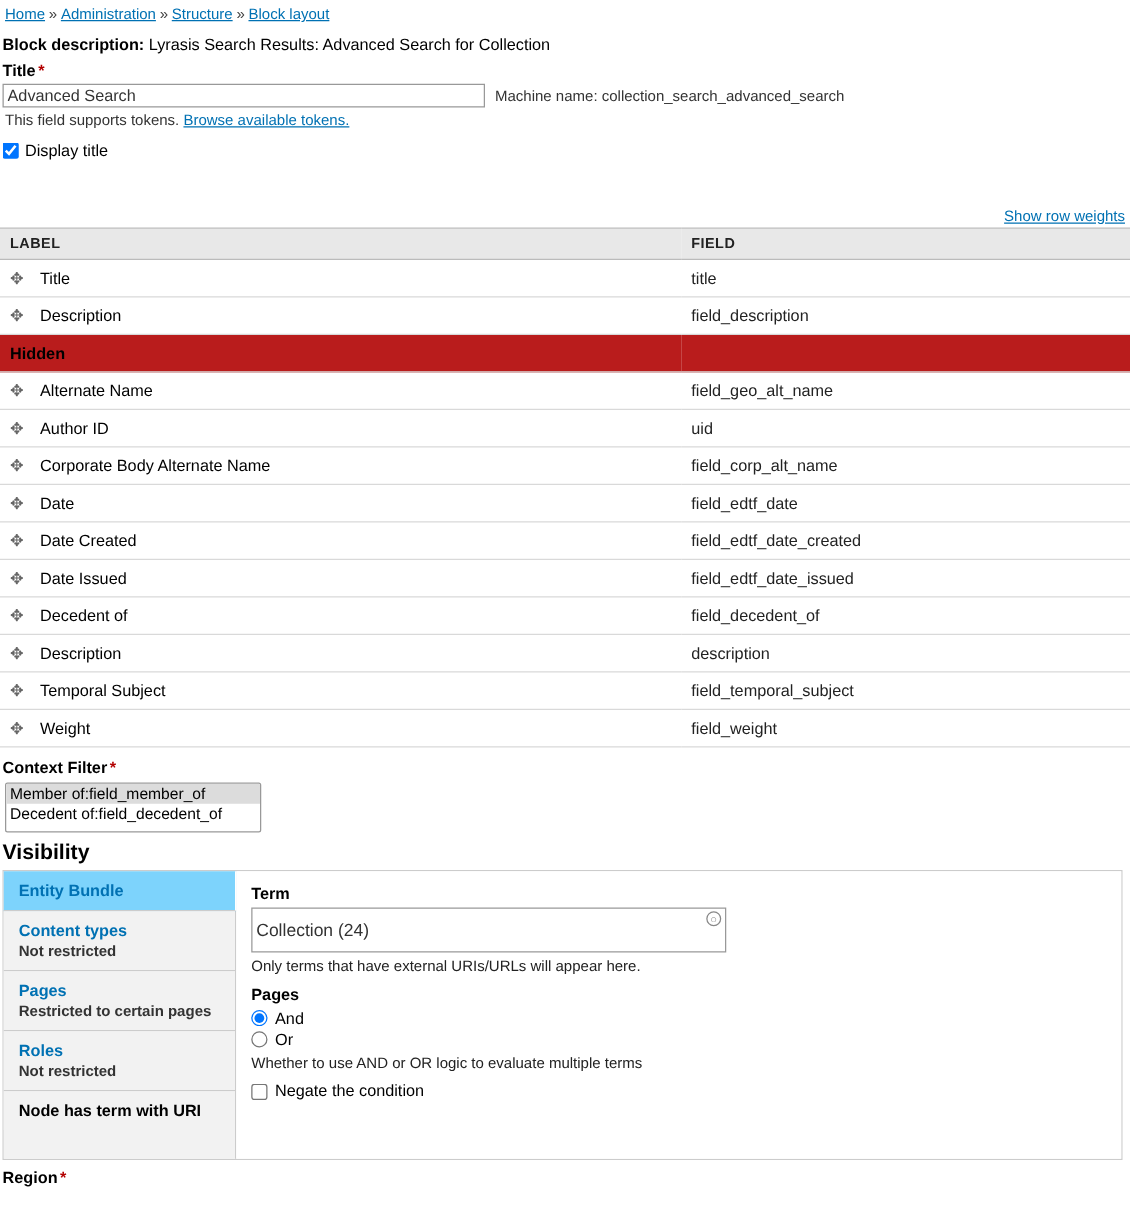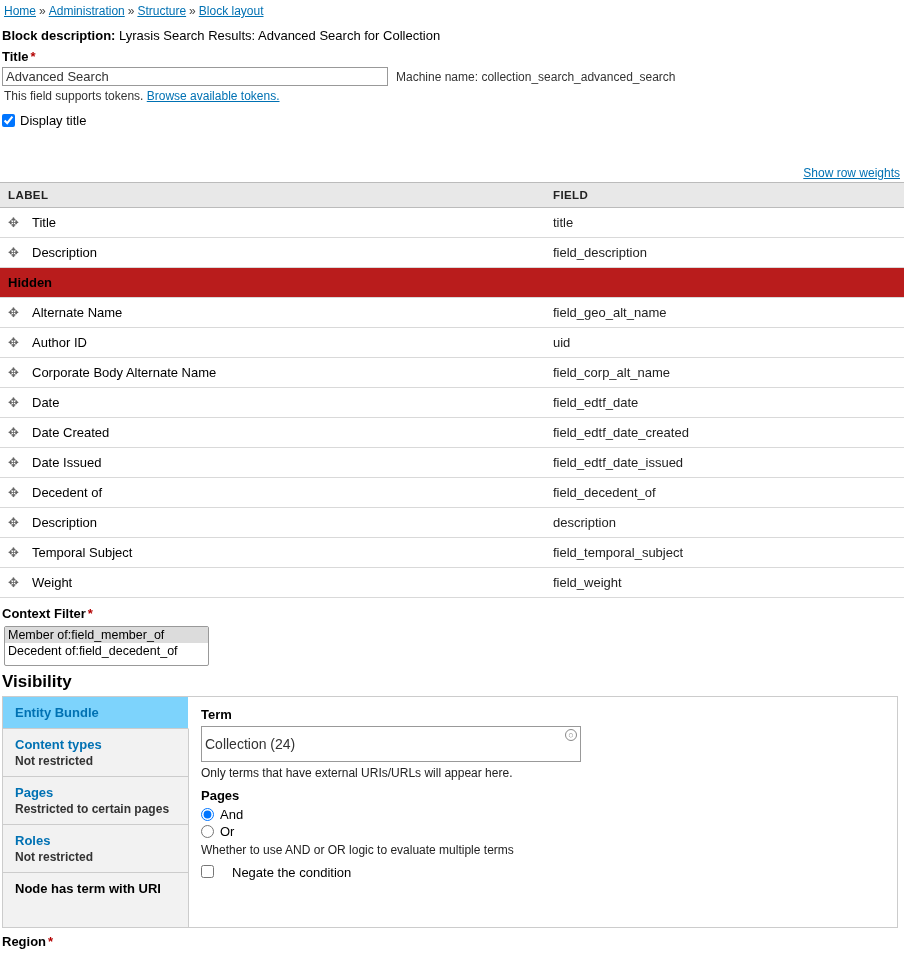--- a/index.html
+++ b/index.html
@@ -256,22 +256,22 @@
   }
   .radio-row {
     display: flex;
     align-items: center;
     gap: 6px;
     font-size: 13px;
     margin: 2px 0;
   }
   .negate-row {
     display: flex;
-    align-items: flex-start;
-    gap: 18px;
+    align-items: flex-end;
+    gap: 6px;
     font-size: 13px;
     margin-top: 3px;
   }
   .vtab-last {
     border-bottom: none;
   }
   
   .region-label {
     padding: 6px 0 0 2px;
     font-weight: bold;

